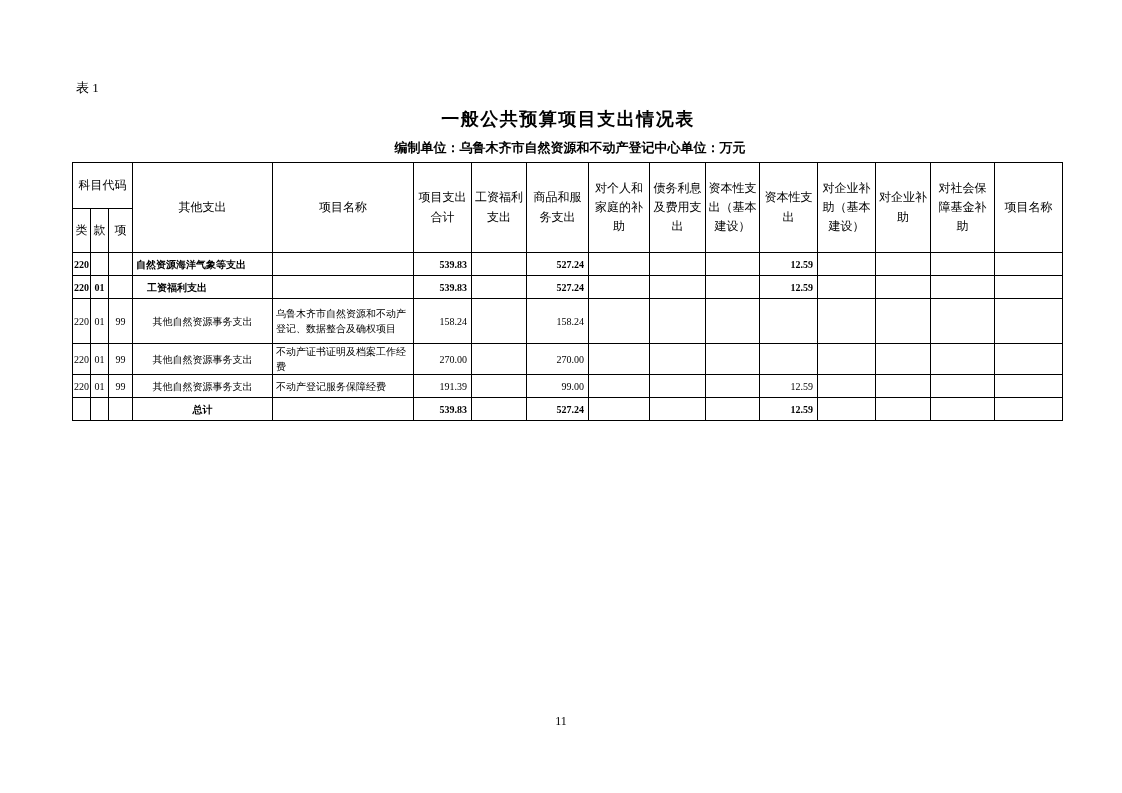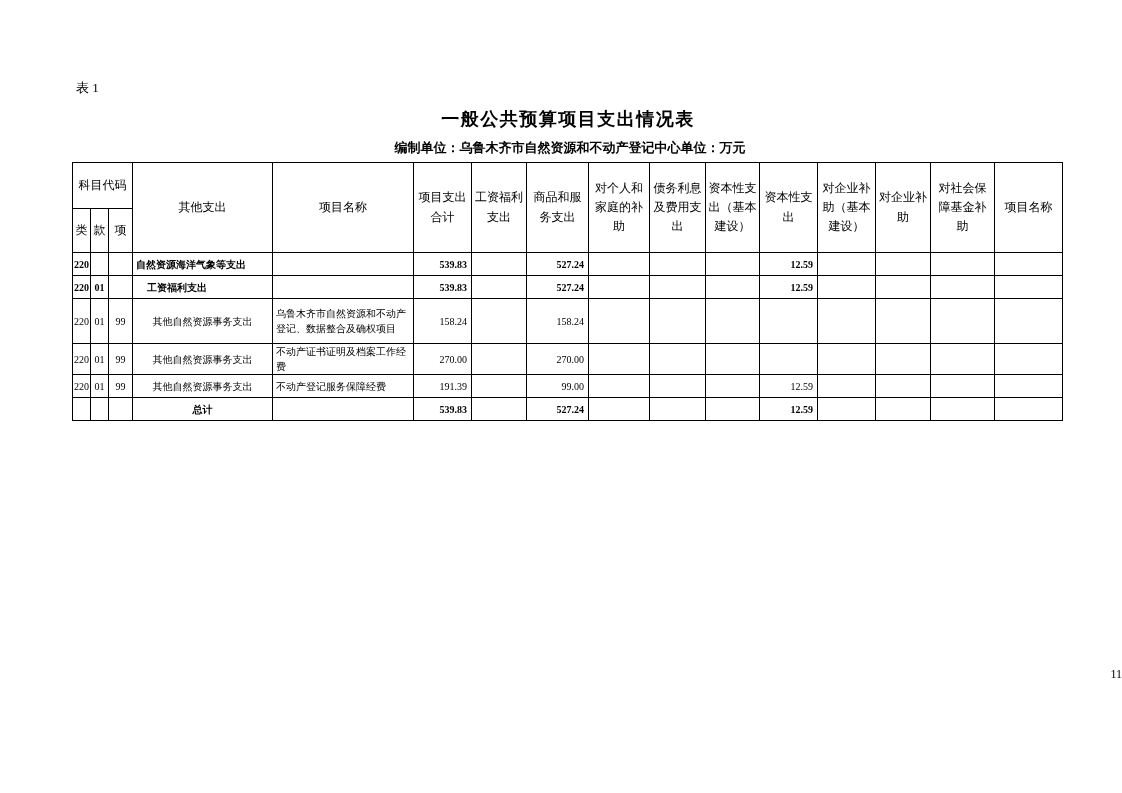--- a/index.html
+++ b/index.html
@@ -69,23 +69,23 @@
   td.c-code { text-align: center; padding: 0; }
   td.c-subject { text-align: left; }
   td.c-subject.center { text-align: center; }
   td.c-subject.indent-0 { padding-left: 3px; margin-top: 16px; }
   td.c-subject.indent-1 { padding-left: 14px; }
   td.c-project { text-align: left; padding-left: 3px; line-height: 2.05; }
   td.c-num { text-align: right; padding-right: 4px; }
   .page-number {
     position: absolute;
     left: 0;
-    top: 667px;
+    top: 714px;
     width: 100%;
-    text-align: right;
+    text-align: center;
     font-size: 12px;
   }
 </style>
 </head>
 <body>
 
 <div class="table-label">表 1</div>
 
 <h1 class="page-title">一般公共预算项目支出情况表</h1>
 

